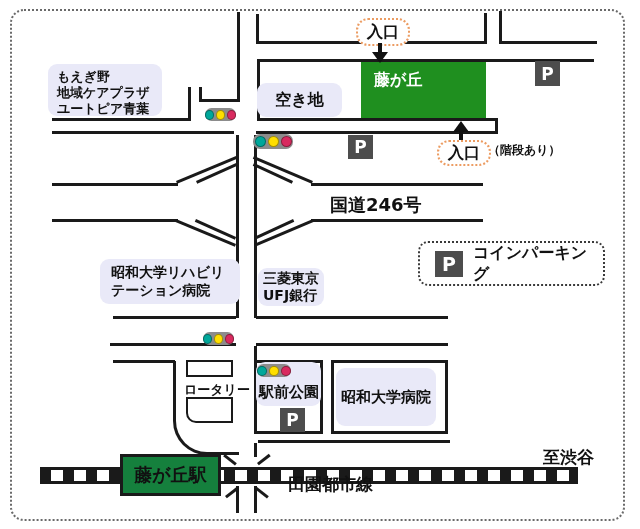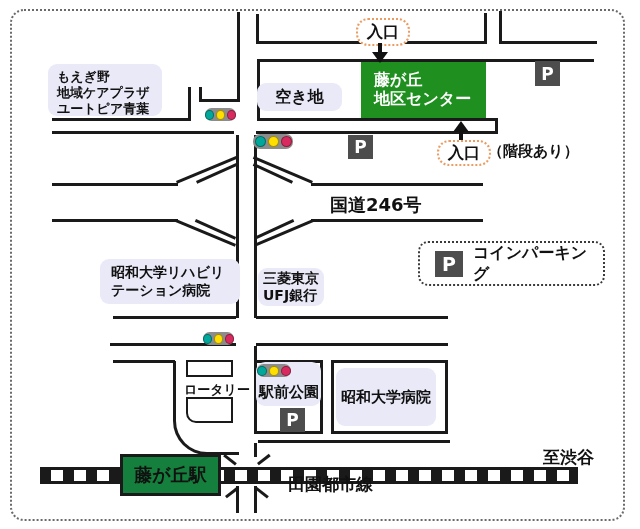--- a/index.html
+++ b/index.html
@@ -105,39 +105,38 @@
 
   <div class="diag" style="left:225px;top:454px;width:15px;transform:rotate(38deg);"></div>
   <div class="diag" style="left:257px;top:463px;width:15px;transform:rotate(-38deg);"></div>
   <div class="diag" style="left:225px;top:496px;width:15px;transform:rotate(-38deg);"></div>
   <div class="diag" style="left:257px;top:487px;width:15px;transform:rotate(38deg);"></div>
 
   <div class="rail"></div>
 
   <div class="greenbox">
     <div>藤が丘</div>
-    <div>地区センター</div>
   </div>
 
   <div class="entrance" style="left:356px;top:18px;width:50px;height:24px;">入口</div>
   <div class="arrow-shaft" style="left:378px;top:43px;height:10px;"></div>
   <div class="arrow-head" style="left:372px;top:52px;border-left:8px solid transparent;border-right:8px solid transparent;border-top:11px solid #111;"></div>
 
   <div class="arrow-head" style="left:453px;top:121px;border-left:8px solid transparent;border-right:8px solid transparent;border-bottom:11px solid #111;"></div>
   <div class="arrow-shaft" style="left:459px;top:131px;height:10px;"></div>
   <div class="entrance" style="left:437px;top:140px;width:50px;height:22px;">入口</div>
-  <div class="plain" style="left:488px;top:142px;font-size:15px;">（階段あり）</div>
+  <div class="plain" style="left:488px;top:142px;font-size:12px;">（階段あり）</div>
 
   <div class="tag" style="left:48px;top:64px;width:114px;height:52px;padding:5px 0 0 9px;font-size:13px;box-sizing:border-box;">
     <div>もえぎ野</div>
     <div>地域ケアプラザ</div>
     <div>ユートピア青葉</div>
   </div>
 
-  <div class="tag" style="left:257px;top:83px;width:85px;height:28px;display:flex;align-items:center;justify-content:center;font-size:16px;">空き地</div>
+  <div class="tag" style="left:257px;top:83px;width:85px;height:34px;display:flex;align-items:center;justify-content:center;font-size:16px;">空き地</div>
 
   <div class="tag" style="left:100px;top:259px;width:140px;height:45px;padding:4px 0 0 11px;font-size:14px;box-sizing:border-box;line-height:18px;">
     <div>昭和大学リハビリ</div>
     <div>テーション病院</div>
   </div>
 
   <div class="tag" style="left:258px;top:268px;width:66px;height:38px;padding:2px 0 0 5px;font-size:14px;box-sizing:border-box;line-height:17px;">
     <div>三菱東京</div>
     <div>UFJ銀行</div>
   </div>

